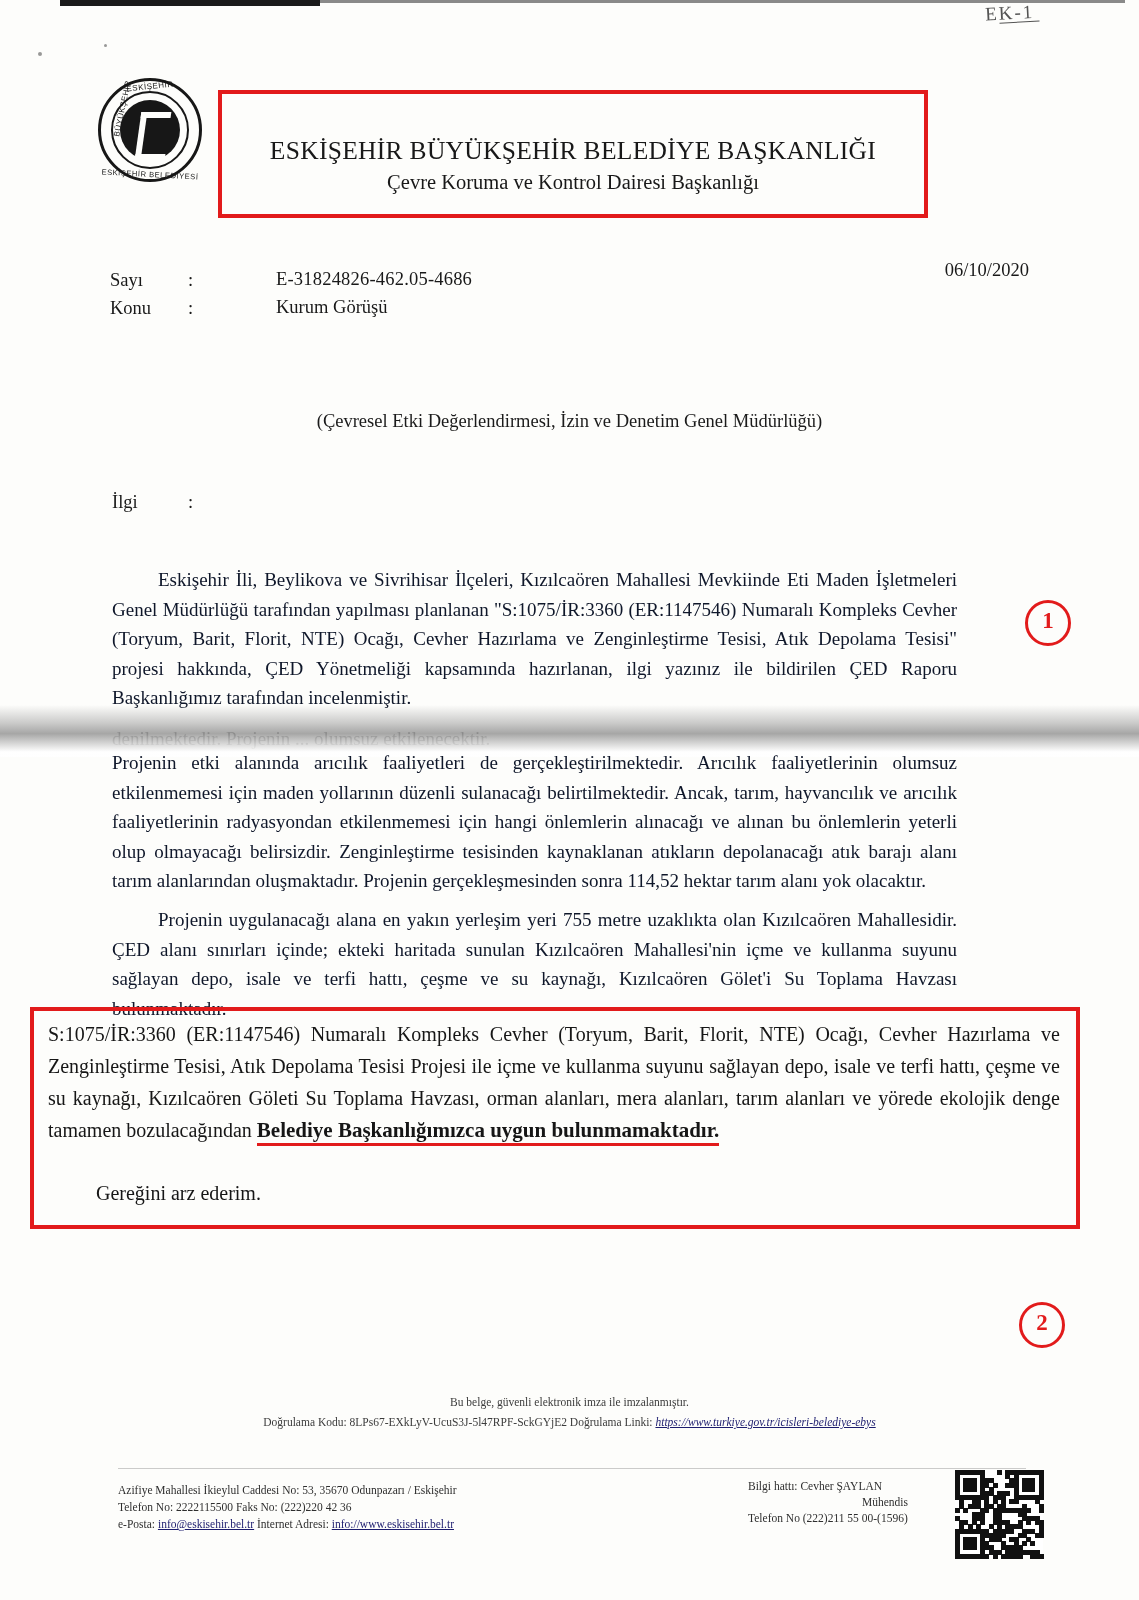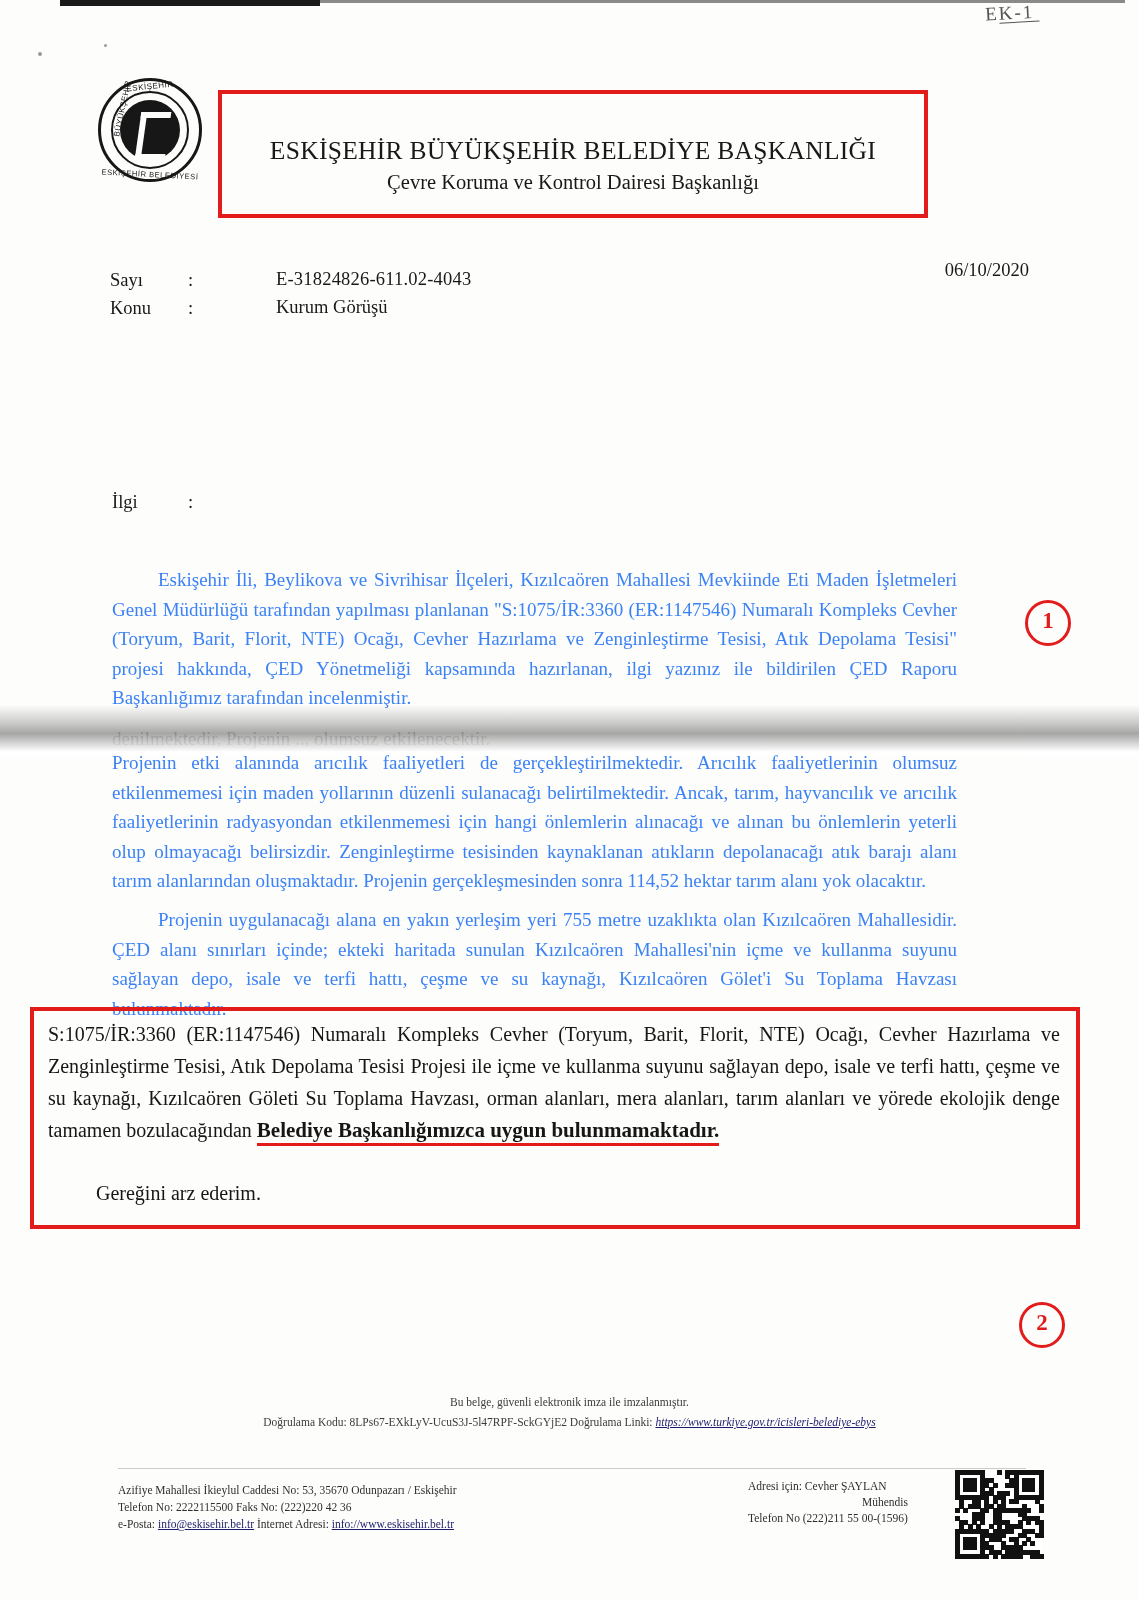--- a/index.html
+++ b/index.html
@@ -231,21 +231,21 @@
   #ilgi-value { position: absolute; left: 206px; top: 492px; font-size: 18.5px; }
 
   
   .body-p {
     position: absolute;
     left: 112px;
     width: 845px;
     font-size: 19px;
     line-height: 29.5px;
     text-align: justify;
-    color: #3b82f6;
+    color: #0f172a;
   }
   #para-1 { top: 565px; text-indent: 46px; }
   #para-2 { top: 748px; text-indent: 0; }
   #para-3 { top: 905px; text-indent: 46px; }
 
   
   .smear {
     position: absolute;
     left: 0;
     right: 0;
@@ -385,26 +385,27 @@
     </div>
   </div>
 
   <div class="red-box" id="header-red-box"></div>
 
   <div class="hdr" id="hdr-main">ESKİŞEHİR BÜYÜKŞEHİR BELEDİYE BAŞKANLIĞI</div>
   <div class="hdr" id="hdr-sub">Çevre Koruma ve Kontrol Dairesi Başkanlığı</div>
 
   <div class="meta" id="meta-sayi-label">Sayı</div>
   <div class="meta" id="meta-sayi-colon">:</div>
-  <div class="meta" id="meta-sayi-value">E-31824826-611.02-4043</div>
+  <div class="meta" id="meta-sayi-value">E-31824826-462.05-4686</div>
   <div class="meta" id="meta-konu-label">Konu</div>
   <div class="meta" id="meta-konu-colon">:</div>
   <div class="meta" id="meta-konu-value">Kurum Görüşü</div>
   <div class="meta" id="meta-date">06/10/2020</div>
 
+  <div id="addressee-sub">(Çevresel Etki Değerlendirmesi, İzin ve Denetim Genel Müdürlüğü)</div>
 
   <div id="ilgi-label">İlgi</div>
   <div id="ilgi-colon">:</div>
 
   <div class="body-p" id="para-1">Eskişehir İli, Beylikova ve Sivrihisar İlçeleri, Kızılcaören Mahallesi Mevkiinde Eti Maden İşletmeleri Genel Müdürlüğü tarafından yapılması planlanan "S:1075/İR:3360 (ER:1147546) Numaralı Kompleks Cevher (Toryum, Barit, Florit, NTE) Ocağı, Cevher Hazırlama ve Zenginleştirme Tesisi, Atık Depolama Tesisi" projesi hakkında, ÇED Yönetmeliği kapsamında hazırlanan, ilgi yazınız ile bildirilen ÇED Raporu Başkanlığımız tarafından incelenmiştir.</div>
 
   <div class="smear-text">denilmektedir. Projenin ... olumsuz etkilenecektir.</div>
   <div class="smear"></div>
 
   <div class="body-p" id="para-2">Projenin etki alanında arıcılık faaliyetleri de gerçekleştirilmektedir. Arıcılık faaliyetlerinin olumsuz etkilenmemesi için maden yollarının düzenli sulanacağı belirtilmektedir. Ancak, tarım, hayvancılık ve arıcılık faaliyetlerinin radyasyondan etkilenmemesi için hangi önlemlerin alınacağı ve alınan bu önlemlerin yeterli olup olmayacağı belirsizdir. Zenginleştirme tesisinden kaynaklanan atıkların depolanacağı atık barajı alanı tarım alanlarından oluşmaktadır. Projenin gerçekleşmesinden sonra 114,52 hektar tarım alanı yok olacaktır.</div>
@@ -431,21 +432,21 @@
   <div class="footer-left" id="footer-address">Azifiye Mahallesi İkieylul Caddesi No: 53, 35670 Odunpazarı / Eskişehir</div>
   <div class="footer-left" id="footer-phone">Telefon No: 2222115500 Faks No: (222)220 42 36</div>
   <div class="footer-left" id="footer-email">
     <span>e-Posta:</span>
     <span class="link">info@eskisehir.bel.tr</span>
     <span>İnternet Adresi:</span>
     <span class="link">info://www.eskisehir.bel.tr</span>
   </div>
 
   <div class="footer-right" id="footer-contact-person">
-    <span>Adresi için:</span>
+    <span>Bilgi hattı:</span>
     <span>Cevher ŞAYLAN</span>
   </div>
   <div class="footer-right" id="footer-contact-title">Mühendis</div>
   <div class="footer-right" id="footer-contact-phone">Telefon No (222)211 55 00-(1596)</div>
 
   <div id="qr">
       <div class="qcell" style="left: 0px; top: 0px; width: 5px; height: 5px;"></div>
       <div class="qcell" style="left: 4.19048px; top: 0px; width: 5px; height: 5px;"></div>
       <div class="qcell" style="left: 8.38095px; top: 0px; width: 5px; height: 5px;"></div>
       <div class="qcell" style="left: 12.5714px; top: 0px; width: 5px; height: 5px;"></div>

